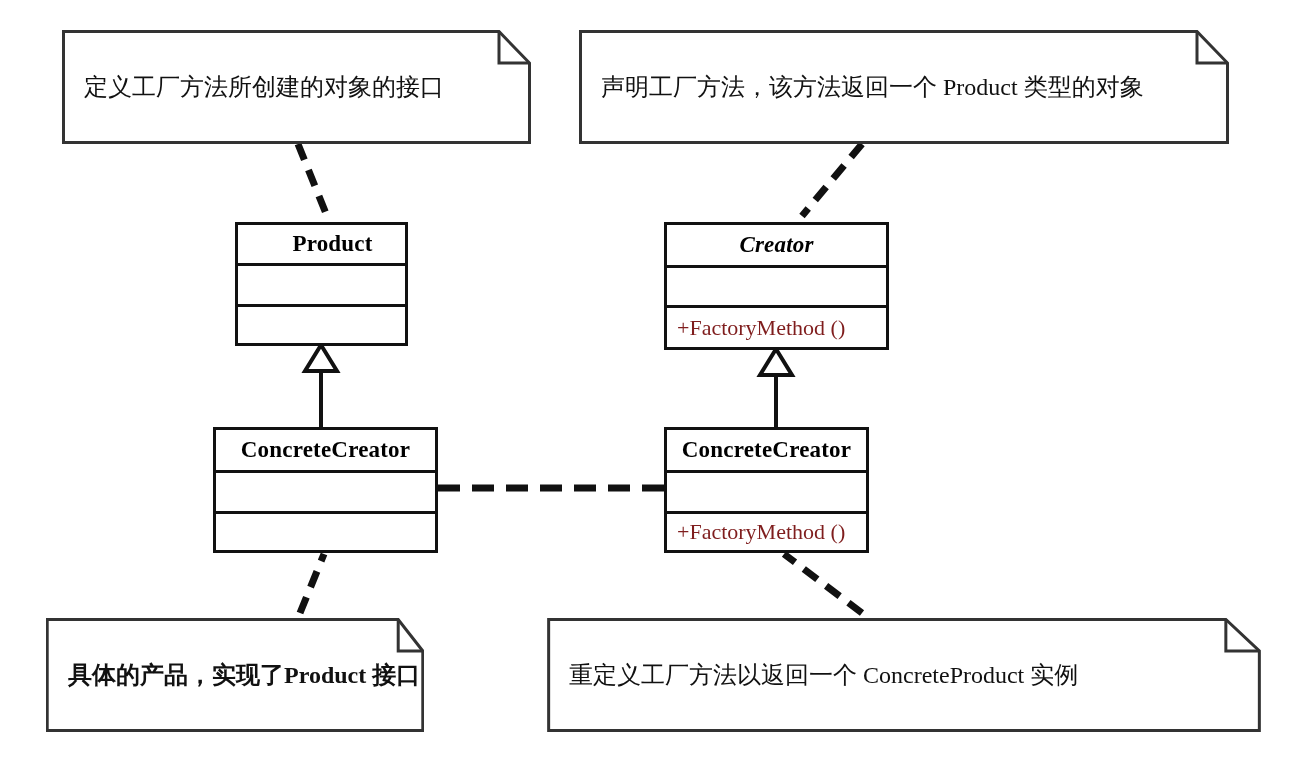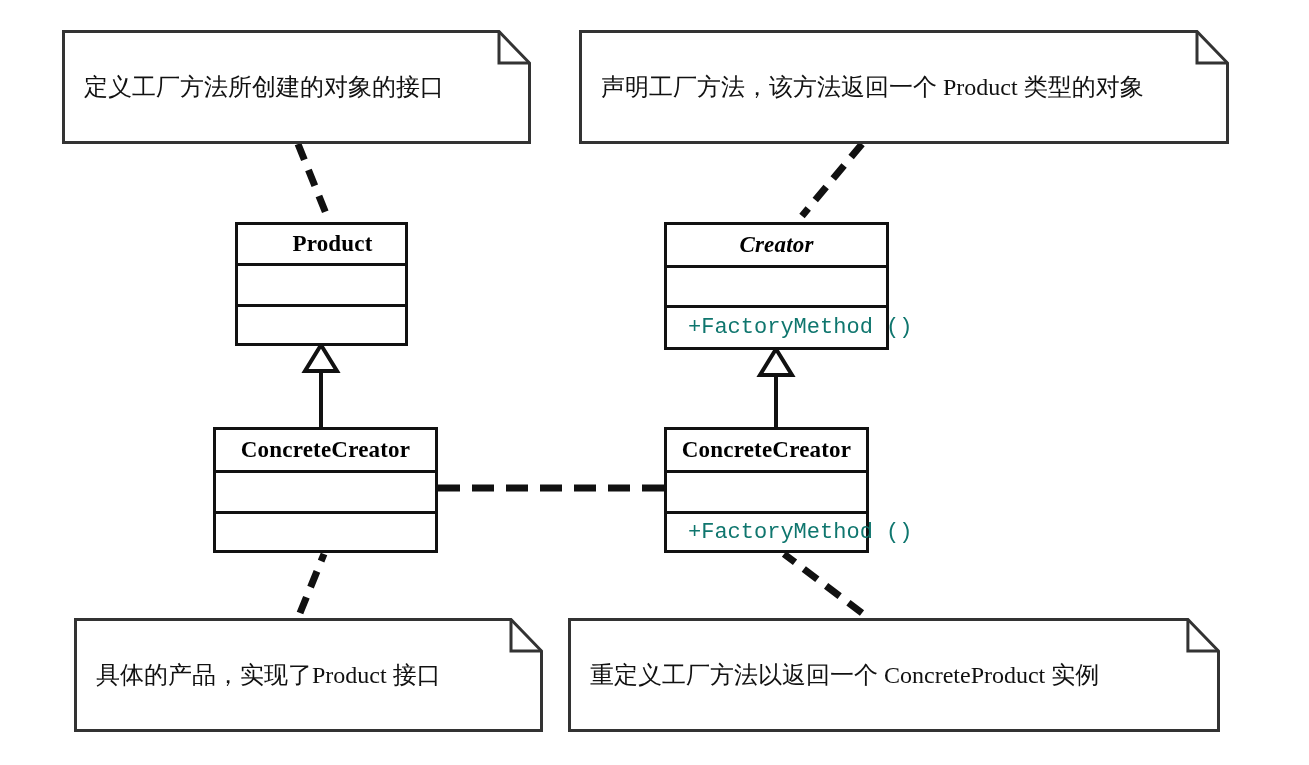--- a/index.html
+++ b/index.html
@@ -47,24 +47,24 @@
     font-size: 23px;
     letter-spacing: 0.2px;
     color: #000000;
   }
   .uml-name.abstract {
     font-style: italic;
   }
   .uml-attrs {
   }
   .uml-ops {
-    padding-left: 21px;
-    font-family: Liberation Mono, monospace;
+    padding-left: 10px;
+    font-family: Liberation Serif, serif;
     font-size: 22px;
-    color: #0f766e;
+    color: #7f1d1d;
     white-space: nowrap;
   }
 
   
   .uml-note {
     position: absolute;
     box-sizing: border-box;
     z-index: 4;
   }
   .note-body {
@@ -145,29 +145,29 @@
     <div class="uml-row uml-attrs divider-top" style="height:41px;"></div>
     <div class="uml-row uml-ops divider-top" style="height:39px;"></div>
   </div>
 
   <div class="uml-class" style="left:664px; top:427px; width:205px; height:126px;">
     <div class="uml-row uml-name" style="height:40px;">ConcreteCreator</div>
     <div class="uml-row uml-attrs divider-top" style="height:41px;"></div>
     <div class="uml-row uml-ops divider-top" style="height:39px;">+FactoryMethod ()</div>
   </div>
 
-  <div class="uml-note" style="left:74px; top:618px; width:469px; height:114px;">
+  <div class="uml-note" style="left:46px; top:618px; width:378px; height:114px;font-weight:bold;">
     <svg class="note-body" viewBox="0 0 469 114" preserveAspectRatio="none" xmlns="http://www.w3.org/2000/svg">
       <path d="M 1.5 1.5 L 437 1.5 L 467.5 33 L 467.5 112.5 L 1.5 112.5 Z" fill="#ffffff" stroke="#333333" stroke-width="3" vector-effect="non-scaling-stroke"></path>
       <path d="M 437 1.5 L 437 33 L 467.5 33" fill="none" stroke="#333333" stroke-width="3" vector-effect="non-scaling-stroke"></path>
     </svg>
     <div class="note-text">具体的产品，实现了Product 接口</div>
   </div>
 
-  <div class="uml-note" style="left:568px; top:618px; width:652px; height:114px;">
+  <div class="uml-note" style="left:547px; top:618px; width:714px; height:114px;">
     <svg class="note-body" viewBox="0 0 650 114" preserveAspectRatio="none" xmlns="http://www.w3.org/2000/svg">
       <path d="M 1.5 1.5 L 618 1.5 L 648.5 33 L 648.5 112.5 L 1.5 112.5 Z" fill="#ffffff" stroke="#333333" stroke-width="3" vector-effect="non-scaling-stroke"></path>
       <path d="M 618 1.5 L 618 33 L 648.5 33" fill="none" stroke="#333333" stroke-width="3" vector-effect="non-scaling-stroke"></path>
     </svg>
     <div class="note-text">重定义工厂方法以返回一个 ConcreteProduct 实例</div>
   </div>
 
 </div>
 
 </body></html>

